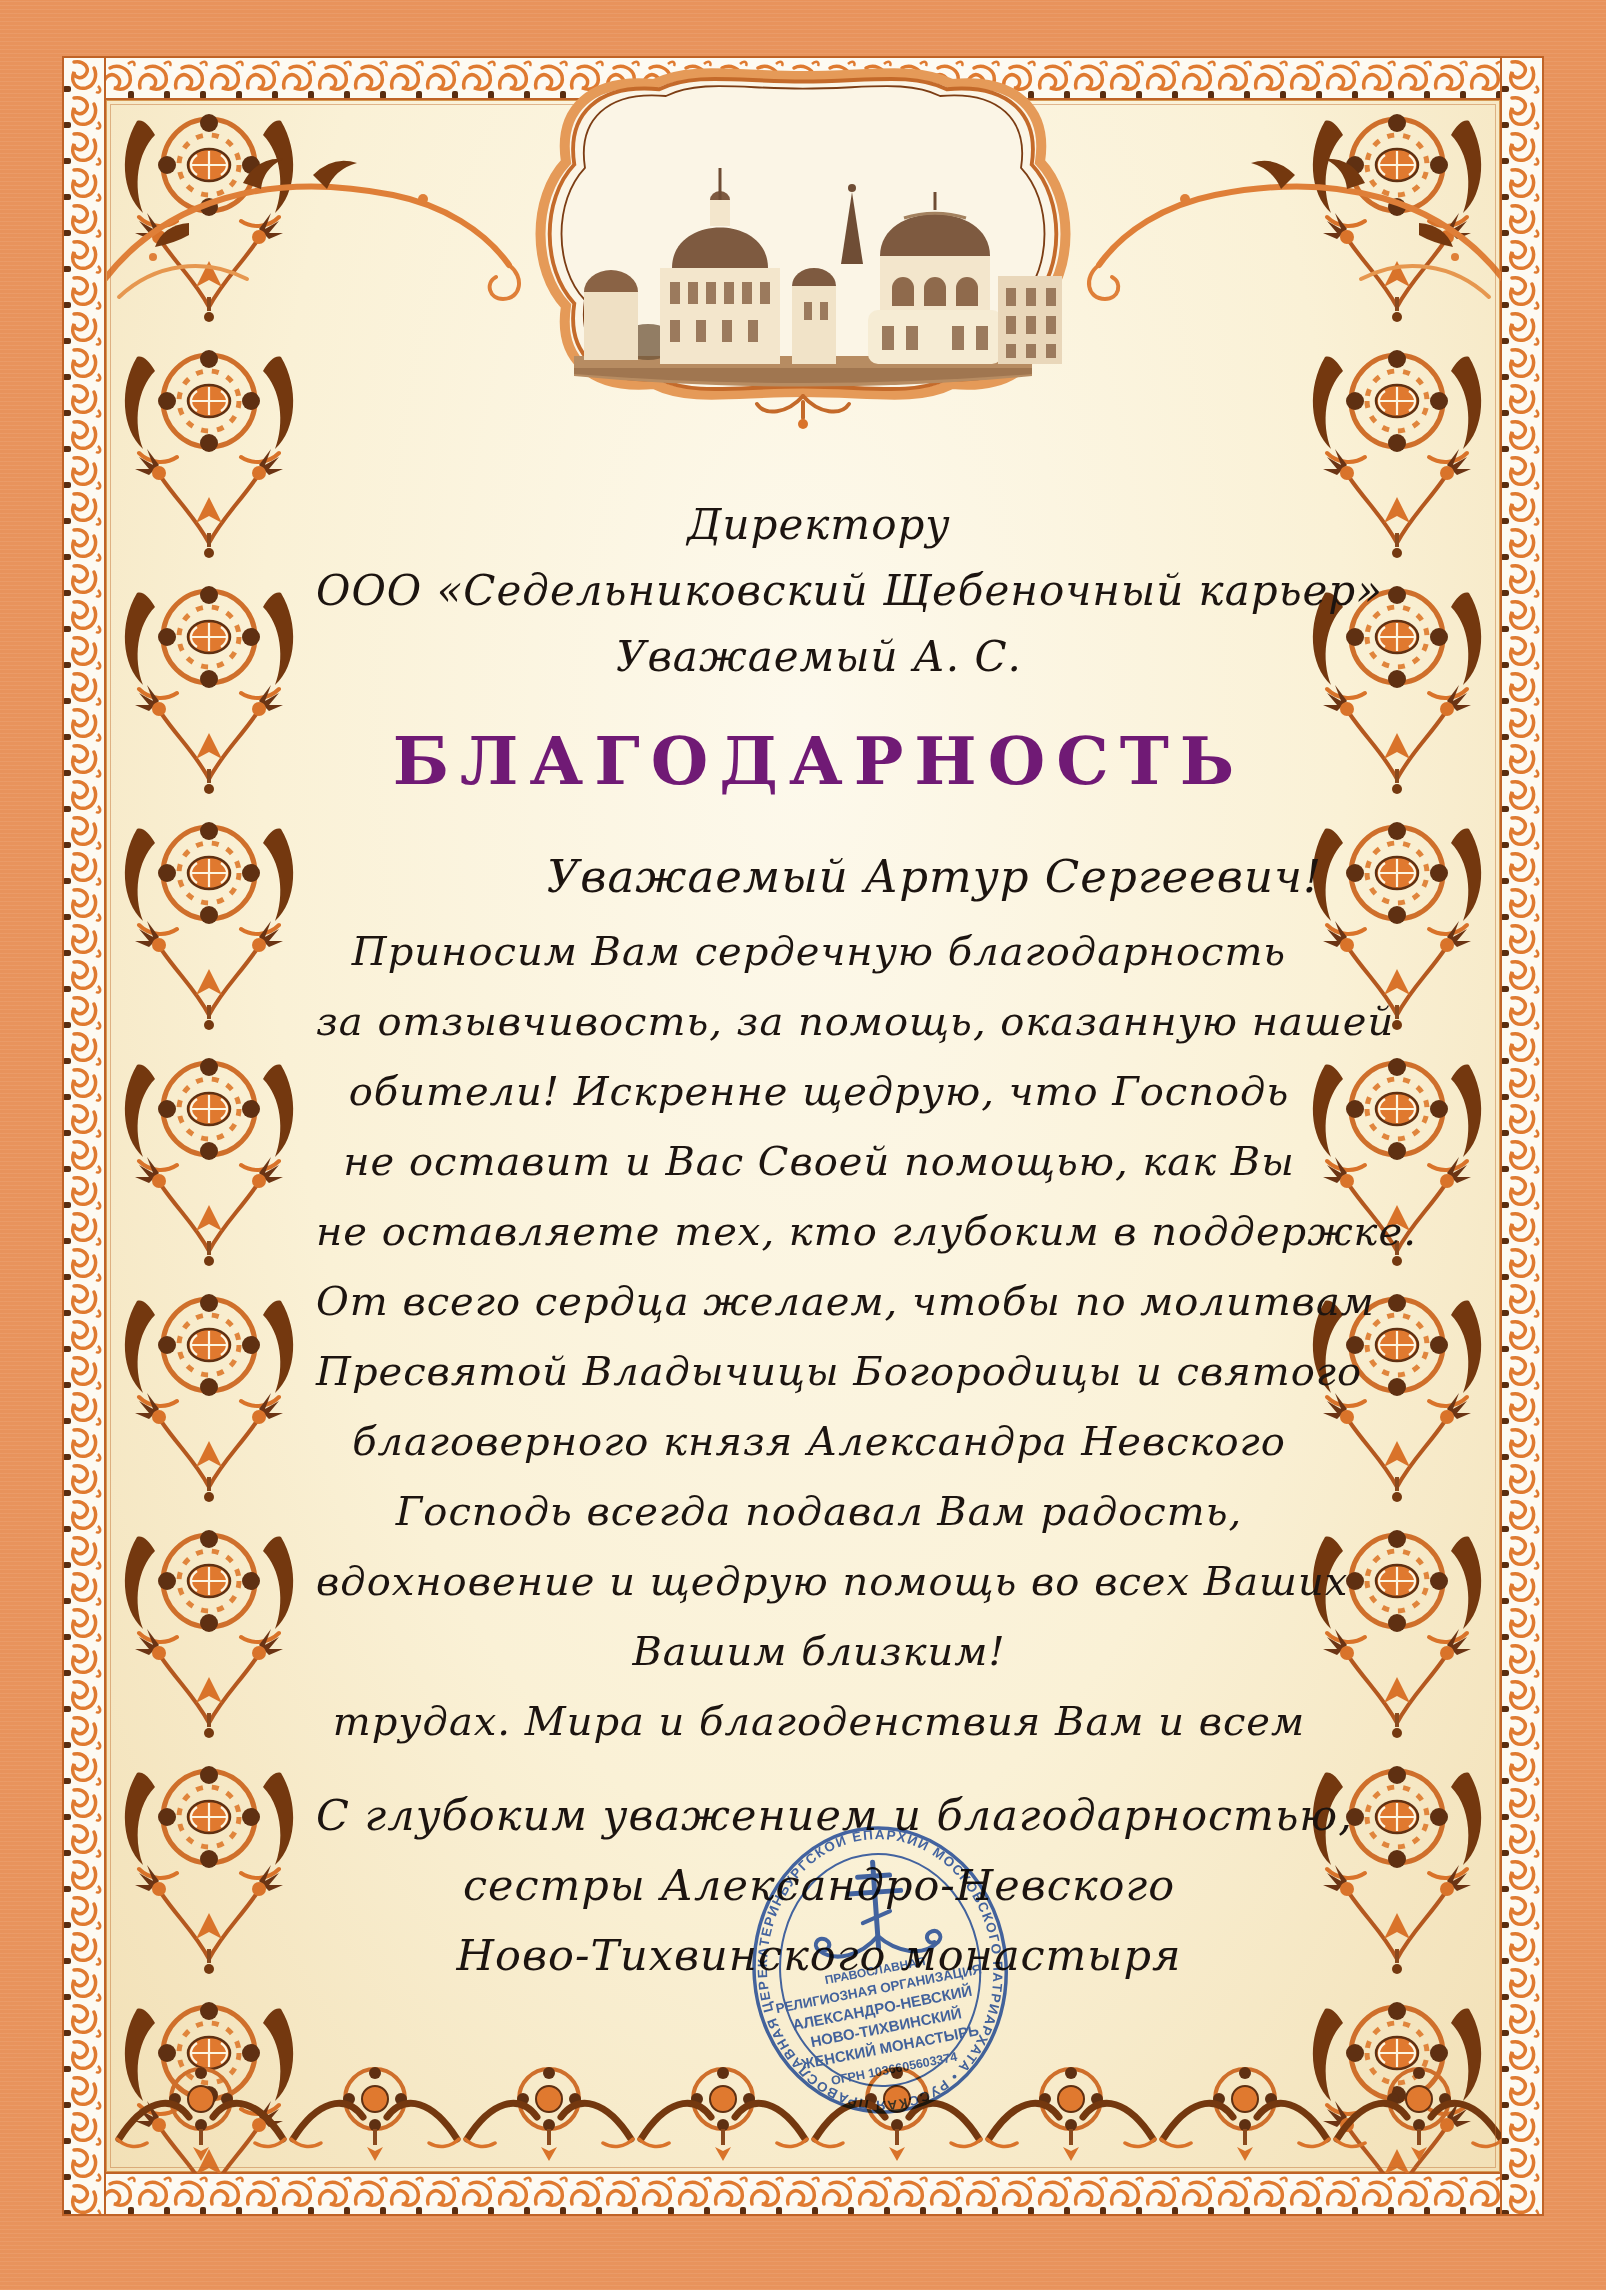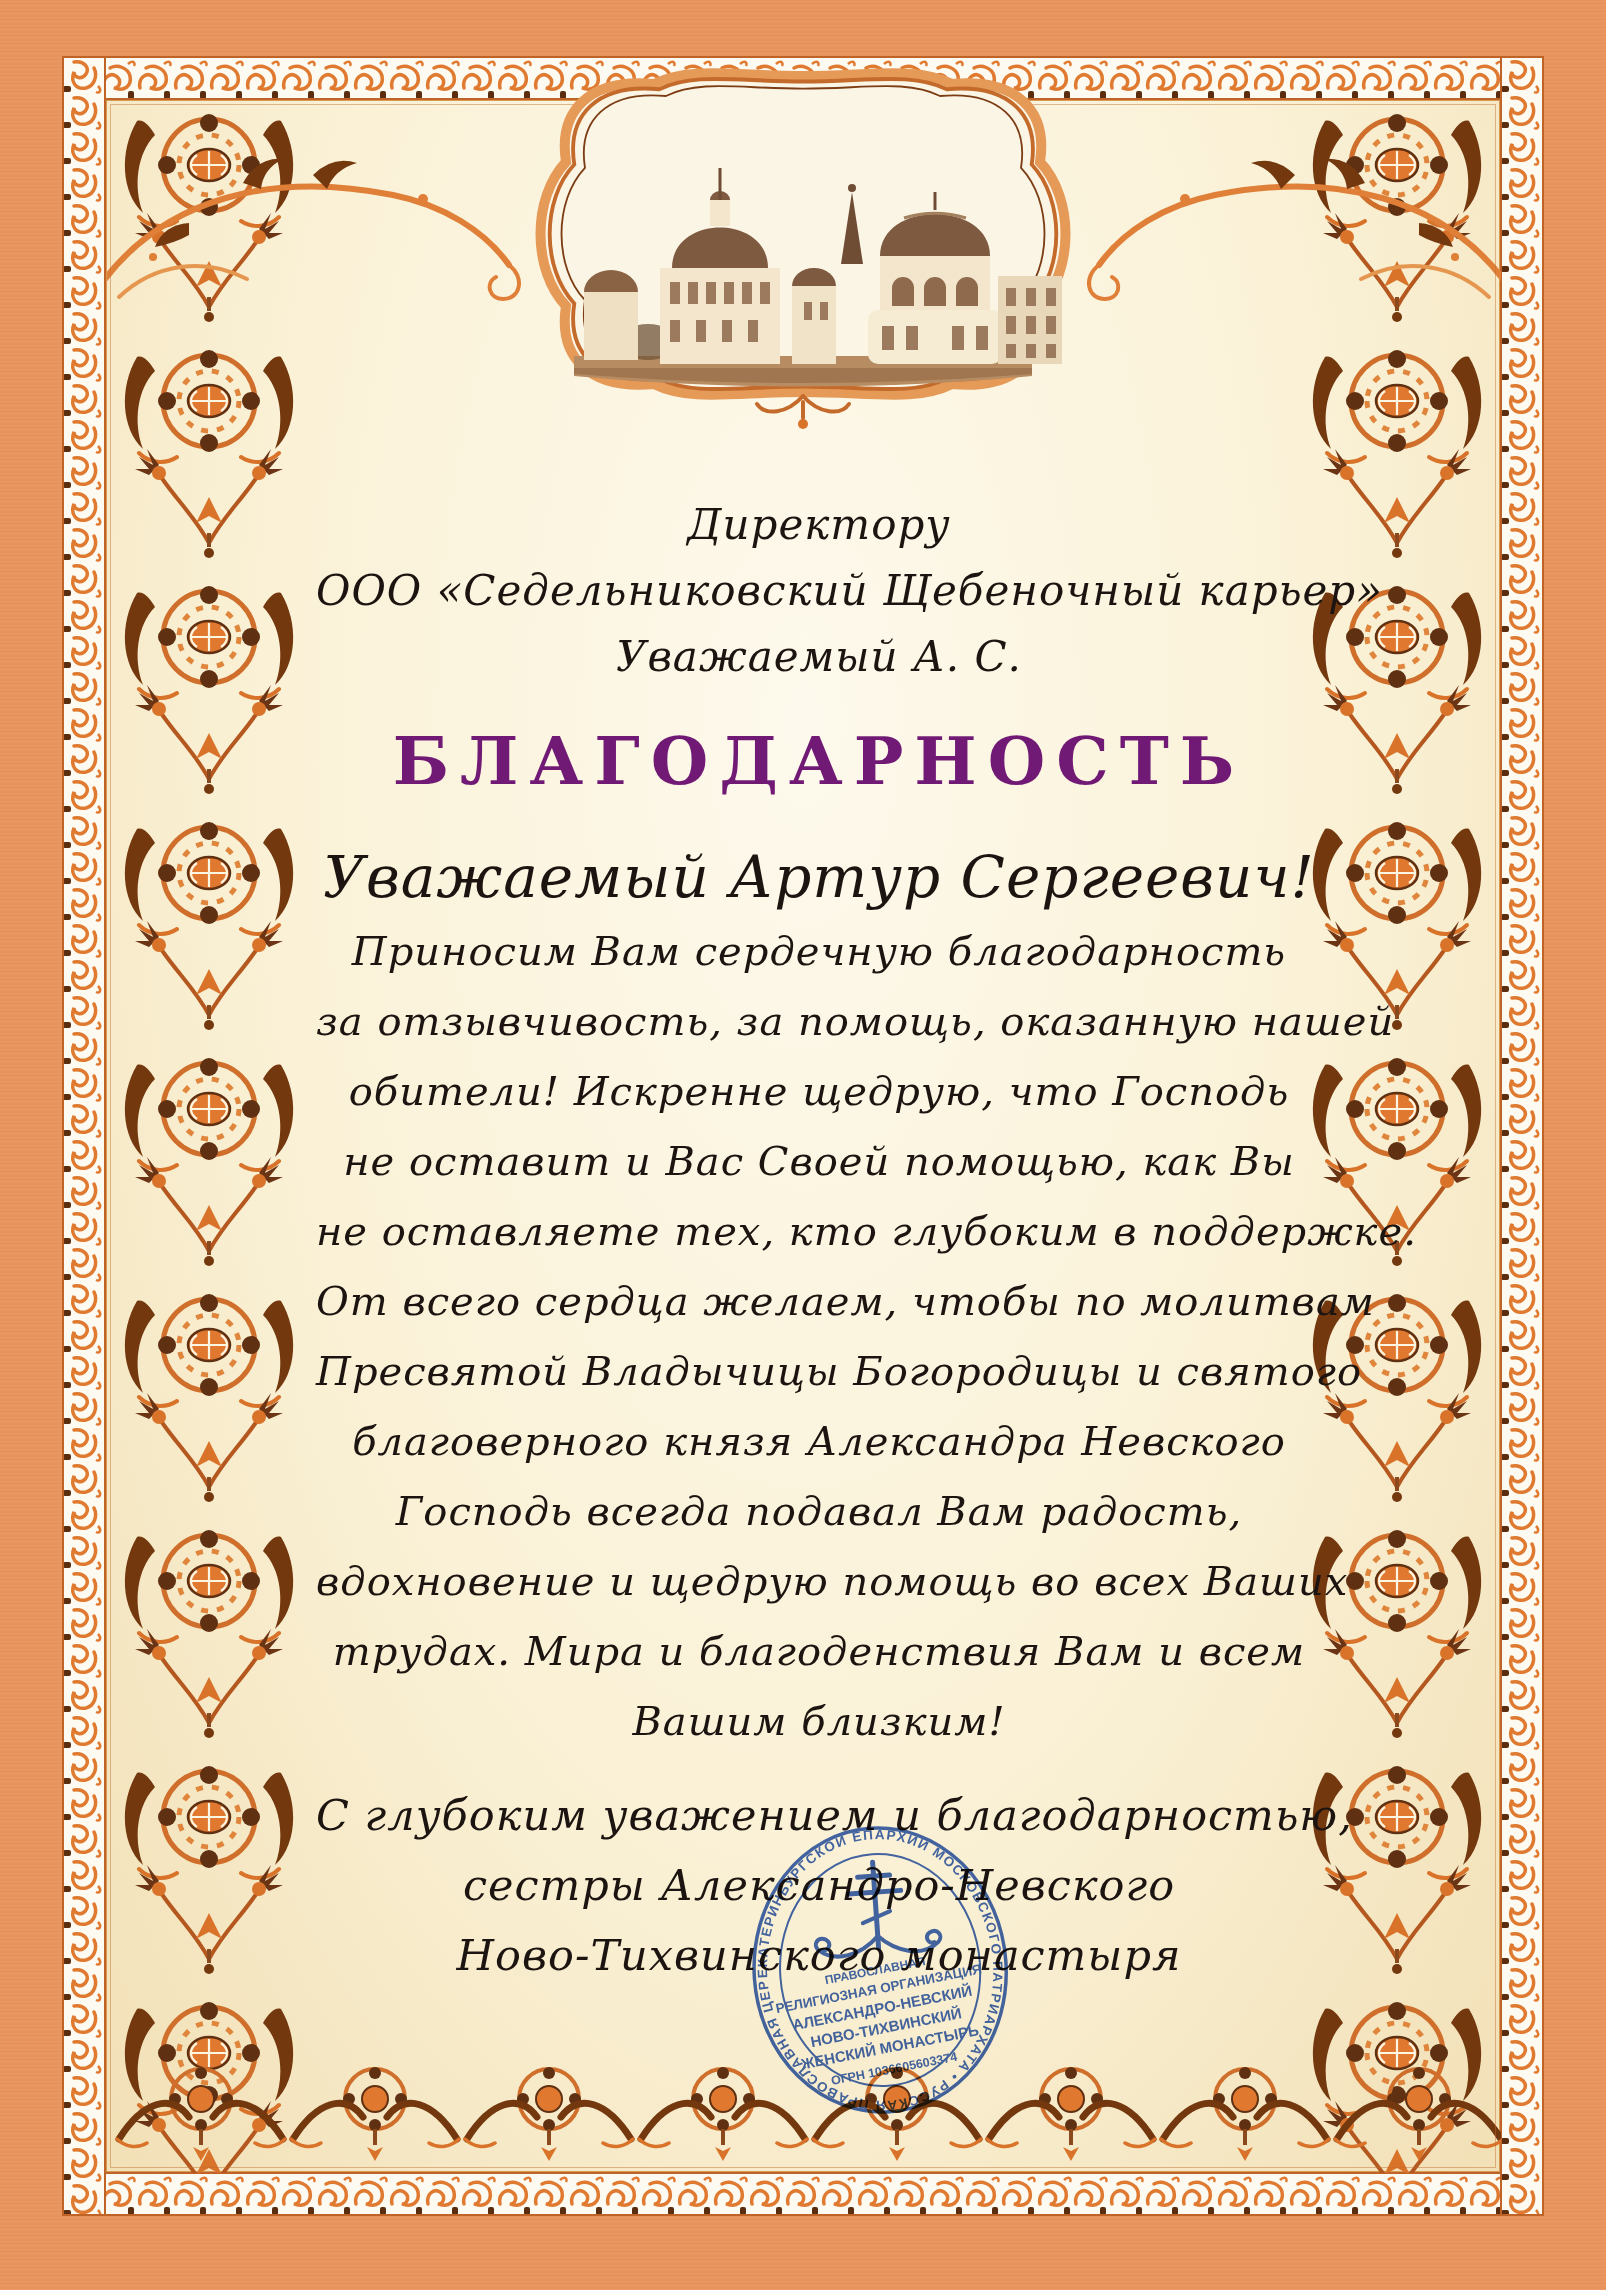--- a/index.html
+++ b/index.html
@@ -37,21 +37,21 @@
   
   .textlayer{position:absolute;left:316px;width:1006px;text-align:center;color:#1c1410;}
   .script{font-style:italic;letter-spacing:1px;}
   .recipient{top:492px;}
   .recipient div{font-size:42px;line-height:66px;white-space:nowrap;}
   .title-row{top:722px;}
   .doc-title{
     font-weight:bold;font-size:66px;letter-spacing:11px;color:#701a75;
     font-family:"DejaVu Serif",serif;white-space:nowrap;
   }
-  .salutation{top:842px;font-size:58px;line-height:70px;}
+  .salutation{top:842px;font-size:45px;line-height:70px;text-align:right;}
   .bodyblock{top:916px;}
   .bodyblock div{font-size:40px;line-height:70px;white-space:nowrap;}
   .closingblock{top:1780px;}
   .closingblock div{font-size:43px;line-height:70px;white-space:nowrap;}
   
   .stamp{
     position:absolute;left:742px;top:1812px;width:276px;height:312px;
     mix-blend-mode:multiply;opacity:.9;transform:rotate(-4deg);
   }
   .stamp text{font-family:"Liberation Sans",sans-serif;font-weight:bold;fill:#2f58b8;}
@@ -480,22 +480,22 @@
   <div>Приносим Вам сердечную благодарность</div>
   <div>за отзывчивость, за помощь, оказанную нашей</div>
   <div>обители! Искренне щедрую, что Господь</div>
   <div>не оставит и Вас Своей помощью, как Вы</div>
   <div>не оставляете тех, кто глубоким в поддержке.</div>
   <div>От всего сердца желаем, чтобы по молитвам</div>
   <div>Пресвятой Владычицы Богородицы и святого</div>
   <div>благоверного князя Александра Невского</div>
   <div>Господь всегда подавал Вам радость,</div>
   <div>вдохновение и щедрую помощь во всех Ваших</div>
+  <div>Вашим близким!</div>
   <div>трудах. Мира и благоденствия Вам и всем</div>
-  <div>Вашим близким!</div>
 </div>
 
 <div class="textlayer closingblock script" style="position:absolute;">
   <div>С глубоким уважением и благодарностью,</div>
   <div>сестры Александро-Невского</div>
   <div>Ново-Тихвинского монастыря</div>
 </div>
 
 <svg class="stamp" viewBox="0 0 276 312">
   <ellipse cx="138" cy="158" rx="126" ry="142" fill="none" stroke="#2f58b8" stroke-width="3.5"></ellipse>

